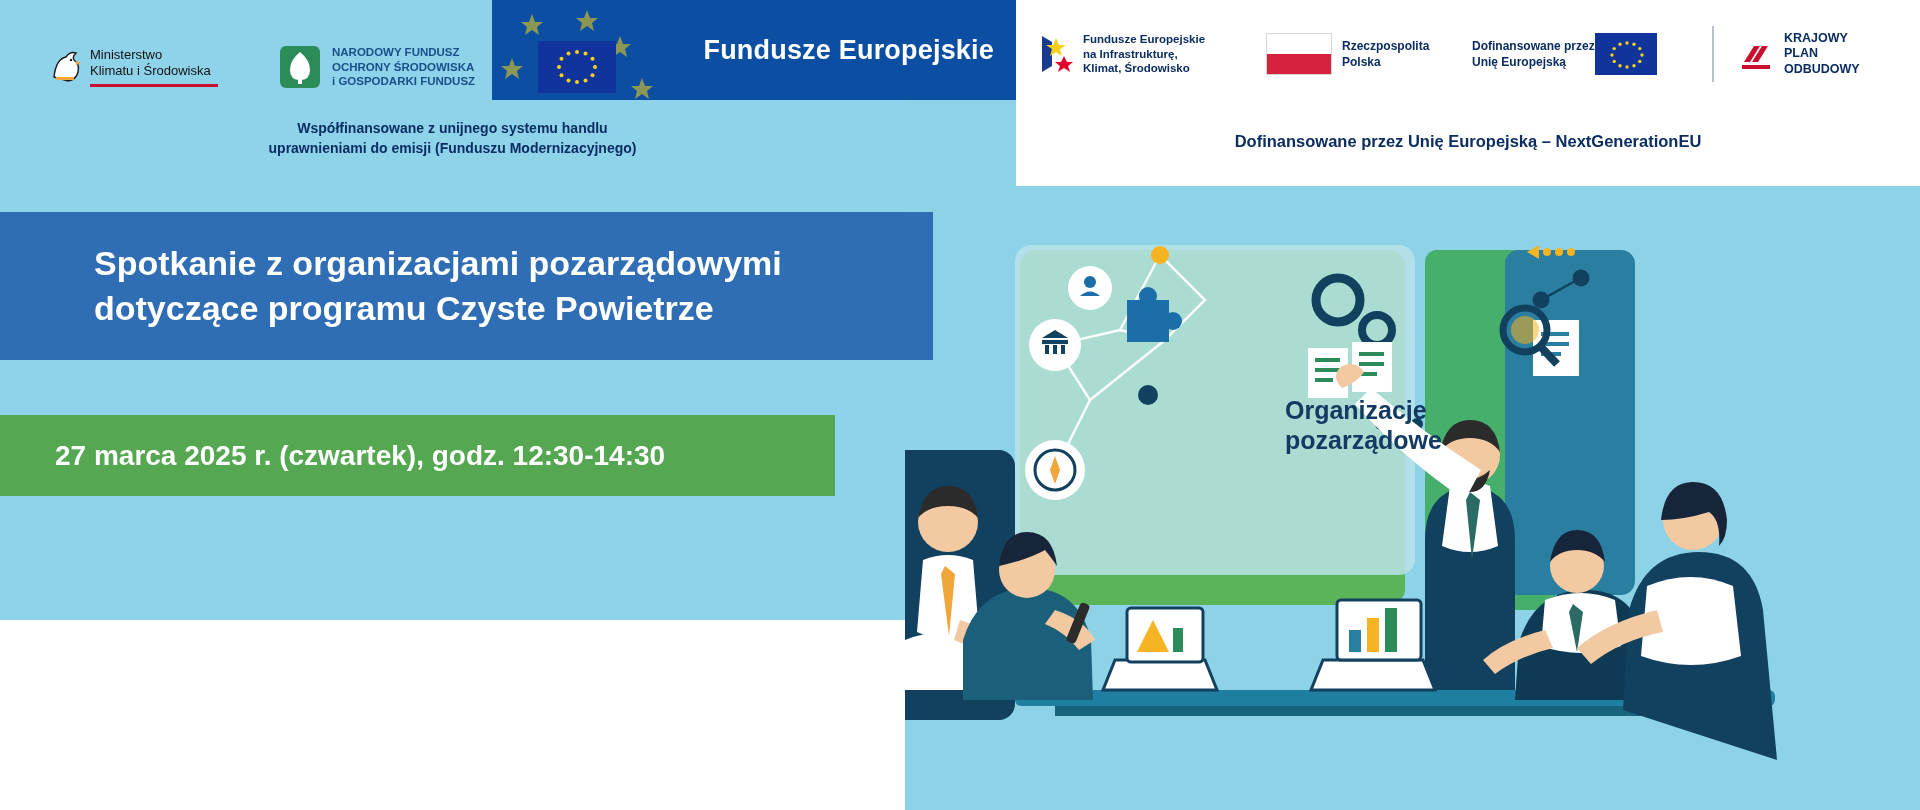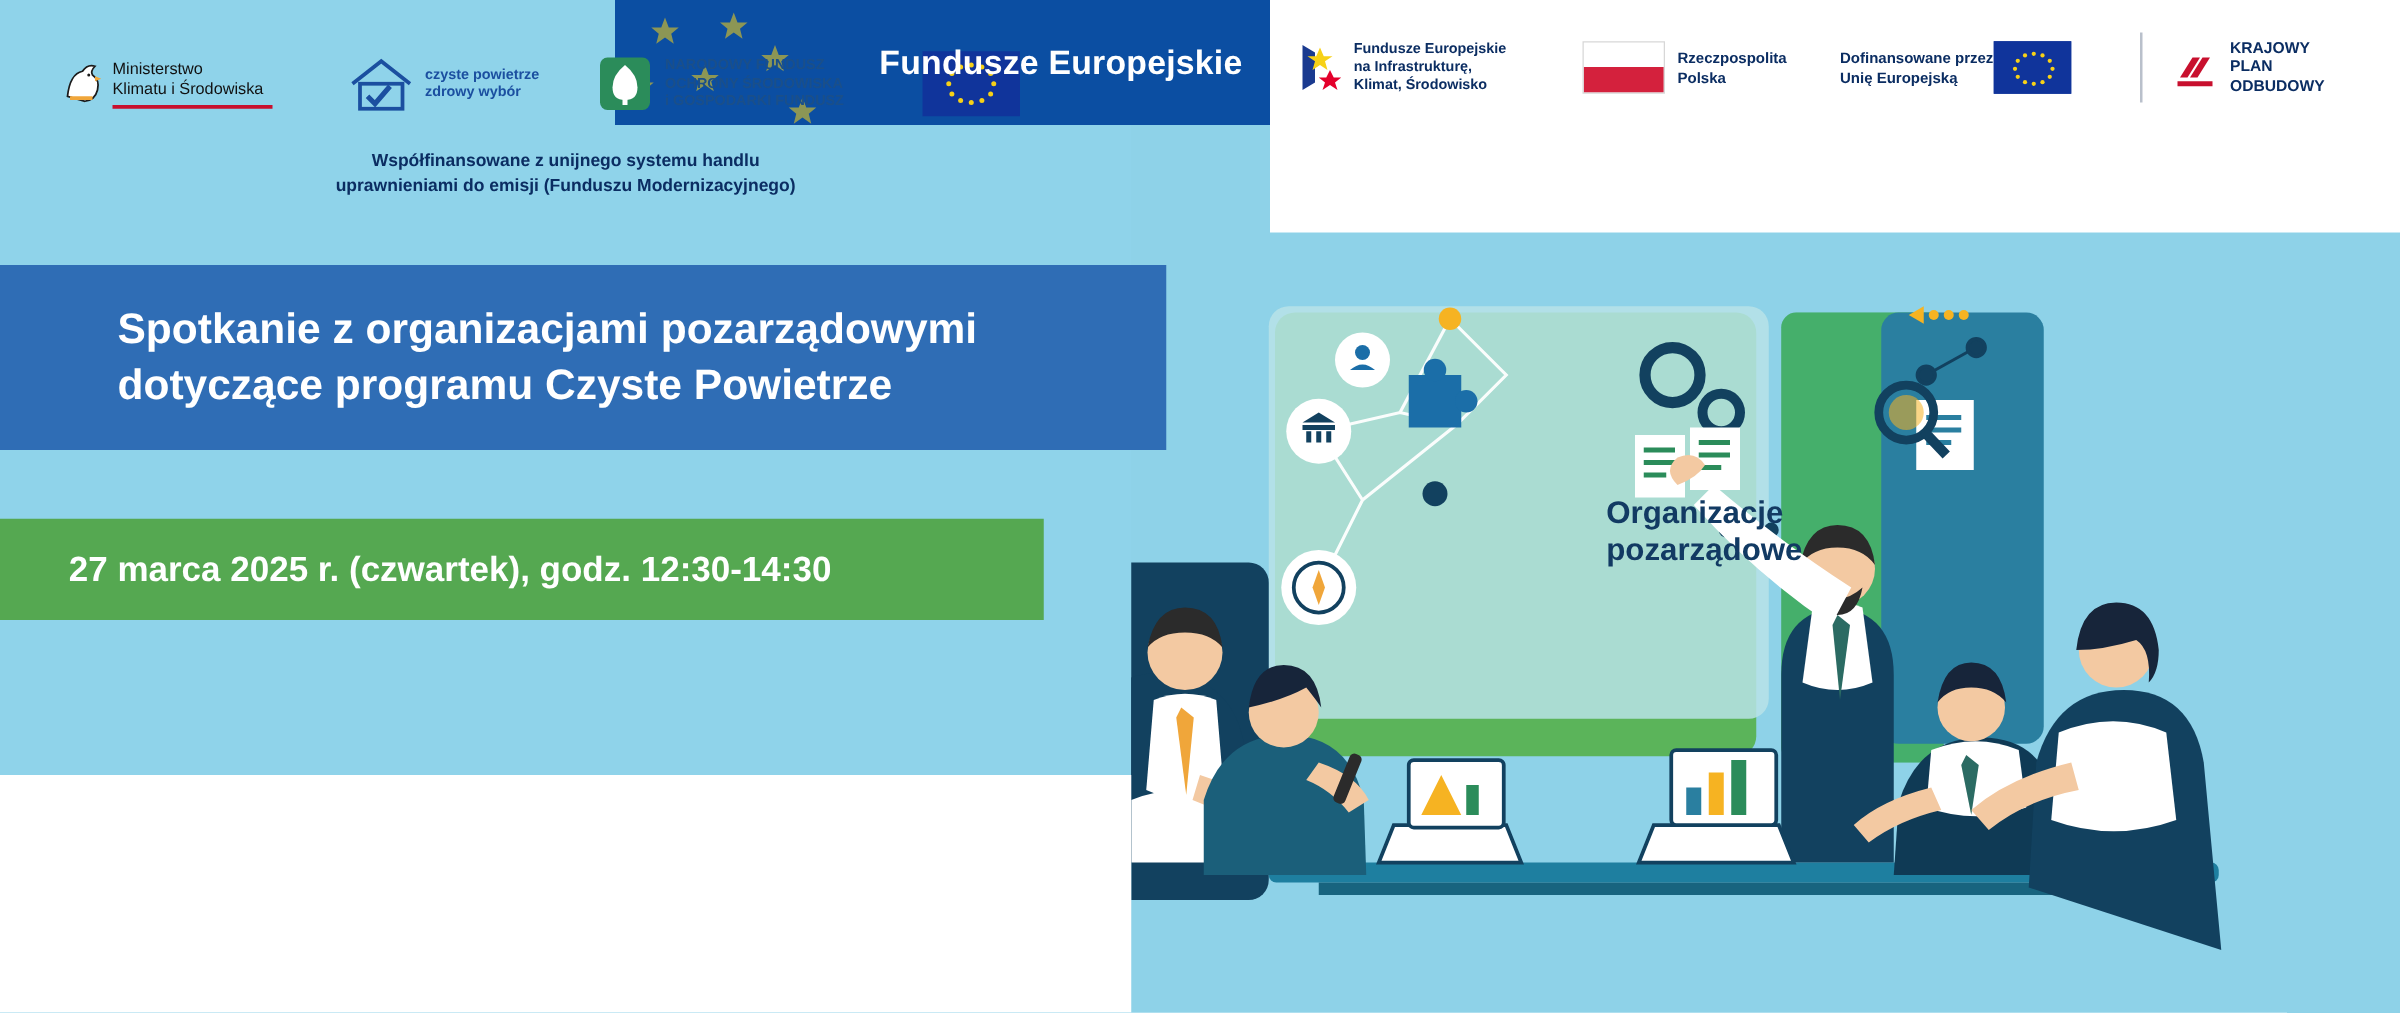--- a/index.html
+++ b/index.html
@@ -214,20 +214,21 @@
         </svg>
       </div>
       <div class="txt">
         <div>KRAJOWY</div>
         <div>PLAN</div>
         <div>ODBUDOWY</div>
       </div>
     </div>
   </div>
 
+  <div class="dofin-line">Dofinansowane przez Unię Europejską – NextGenerationEU</div>
 
   <svg class="illu" viewBox="0 0 1015 810">
 
     <rect x="115" y="250" width="385" height="355" rx="16" fill="#5bb45a"></rect>
     <rect x="520" y="250" width="130" height="360" rx="12" fill="#49b36b"></rect>
     <rect x="520" y="250" width="130" height="360" rx="12" fill="#3aa36a" opacity=".25"></rect>
     <rect x="600" y="250" width="130" height="345" rx="14" fill="#2a7fa0"></rect>
     <rect x="110" y="245" width="400" height="330" rx="16" fill="#b8e3e8" opacity=".85"></rect>
     <rect x="-20" y="450" width="130" height="270" rx="16" fill="#12415f"></rect>
 
@@ -402,33 +403,20 @@
           <path d="M8 30 l18 0 l0 3 l-18 0 z" fill="#f0a63a"></path>
         </svg>
       </div>
       <div class="mktxt">
         <div>Ministerstwo</div>
         <div>Klimatu i Środowiska</div>
         <div class="rule"></div>
       </div>
     </div>
 
-    <div class="cp">
-      <div class="house">
-        <svg viewBox="0 0 54 44" width="54" height="44">
-          <path d="M4 22 L27 4 L50 22" fill="none" stroke="#1b4fa0" stroke-width="3"></path>
-          <rect x="10" y="22" width="34" height="20" fill="none" stroke="#1b4fa0" stroke-width="3"></rect>
-          <path d="M16 32 l6 6 l12 -14" fill="none" stroke="#1b4fa0" stroke-width="4"></path>
-        </svg>
-      </div>
-      <div class="cptxt">
-        <div>czyste powietrze</div>
-        <div>zdrowy wybór</div>
-      </div>
-    </div>
 
     <div class="nfo">
       <div class="tree">
         <svg viewBox="0 0 44 46" width="44" height="46">
           <rect x="2" y="2" width="40" height="42" rx="6" fill="#2b8c5a"></rect>
           <path d="M22 8 q10 8 10 18 q0 10 -10 10 q-10 0 -10 -10 q0 -10 10 -18 z" fill="#ffffff"></path>
           <rect x="20" y="28" width="4" height="12" fill="#ffffff"></rect>
         </svg>
       </div>
       <div class="nftxt">

